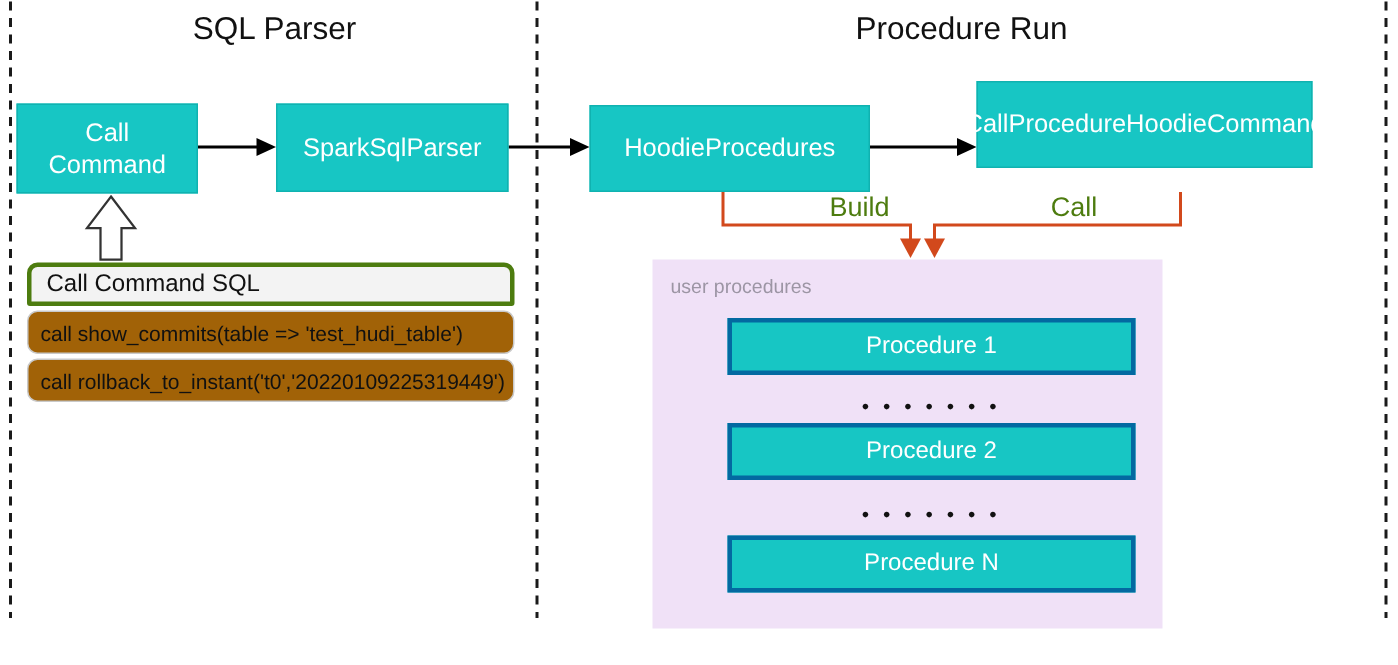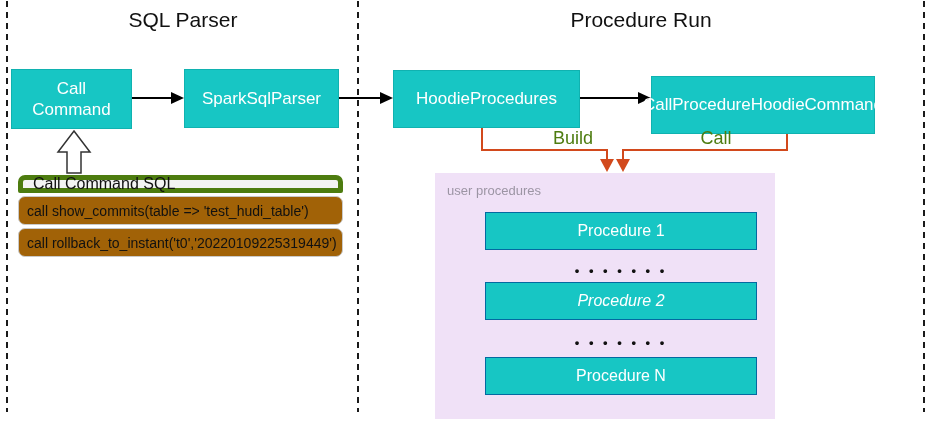--- a/index.html
+++ b/index.html
@@ -2,26 +2,26 @@
 <html><head>
 <meta charset="utf-8">
 <style>
   html,body{margin:0;padding:0;background:#fff;font-family:"Liberation Sans",sans-serif;}
   .canvas{position:relative;width:932px;height:443px;background:#ffffff;overflow:hidden;}
   .abs{position:absolute;}
   .section-title{font-size:21px;color:#111;text-align:center;transform:translateX(-50%);white-space:nowrap;}
   .node{background:#17c6c4;border:1px solid #10b2b0;color:#ffffff;display:flex;align-items:center;justify-content:center;text-align:center;font-size:17px;line-height:1.25;box-sizing:border-box;}
   .node.pre{white-space:pre-line;}
   .sql-panel{width:325px;}
-  .sql-header{background:#f3f3f3;border:5px solid #4d7c0f;border-radius:7px 7px 2px 2px;box-sizing:border-box;height:18px;display:flex;align-items:center;padding-left:10px;font-size:16px;color:#111;}
+  .sql-header{background:#f3f3f3;border:3px solid #4d7c0f;border-radius:7px 7px 2px 2px;box-sizing:border-box;height:29px;display:flex;align-items:center;padding-left:10px;font-size:16px;color:#111;}
   .sql-row{background:#a16207;border:1px solid #c9c9c9;border-radius:7px;box-sizing:border-box;height:29px;display:flex;align-items:center;padding-left:8px;font-size:14px;color:#111;margin-top:3px;white-space:nowrap;}
   .edge-label{font-size:18px;color:#4d7c0f;font-weight:400;transform:translateX(-50%);white-space:nowrap;}
   .proc-container{background:#f0e1f7;width:340px;height:246px;}
   .proc-label{position:absolute;left:12px;top:10px;font-size:13px;color:#9c95a4;}
-  .proc-box{position:absolute;left:50px;width:272px;height:38px;background:#17c6c4;border:1px solid #0369a1;color:#fff;display:flex;align-items:center;justify-content:center;font-size:16px;box-sizing:border-box;}
+  .proc-box{position:absolute;left:50px;width:272px;height:38px;background:#17c6c4;border:3px solid #0369a1;color:#fff;display:flex;align-items:center;justify-content:center;font-size:16px;box-sizing:border-box;}
   .dots-row{position:absolute;left:50px;width:272px;text-align:center;font-size:13px;font-weight:bold;letter-spacing:3px;color:#111;}
   svg.overlay{position:absolute;left:0;top:0;pointer-events:none;}
 </style>
 </head>
 <body>
 
 <div class="canvas">
 
   <svg class="overlay" width="932" height="443" viewBox="0 0 932 443">
 
@@ -55,33 +55,33 @@
     </g>
   </svg>
 
   <div class="abs section-title" style="left:641px;top:8px;">Procedure Run</div>
   <div class="abs section-title" style="left:183px;top:8px;">SQL Parser</div>
 
   <div class="abs node pre" style="left:11px;top:69px;width:121px;height:60px;">Call
 Command</div>
   <div class="abs node" style="left:393px;top:70px;width:187px;height:58px;">HoodieProcedures</div>
   <div class="abs node" style="left:184px;top:69px;width:155px;height:59px;">SparkSqlParser</div>
-  <div class="abs node" style="left:651px;top:76px;width:224px;height:58px;">CallProcedureHoodieCommand</div>
+  <div class="abs node" style="left:651px;top:54px;width:224px;height:58px;">CallProcedureHoodieCommand</div>
 
   <div class="abs sql-panel" style="left:18px;top:175px;">
     <div class="sql-header">Call Command SQL</div>
     <div class="sql-row">call show_commits(table =&gt; 'test_hudi_table')</div>
     <div class="sql-row">call rollback_to_instant('t0','20220109225319449')</div>
   </div>
 
   <div class="abs edge-label" style="left:573px;top:128px;">Build</div>
   <div class="abs edge-label" style="left:716px;top:128px;">Call</div>
 
   <div class="abs proc-container" style="left:435px;top:173px;">
     <div class="proc-label">user procedures</div>
     <div class="proc-box" style="top:39px;">Procedure 1</div>
     <div class="dots-row" style="top:90px;">• • • • • • •</div>
-    <div class="proc-box" style="top:109px;font-style:italic;">Procedure 2</div>
+    <div class="proc-box" style="top:109px;">Procedure 2</div>
     <div class="dots-row" style="top:162px;">• • • • • • •</div>
     <div class="proc-box" style="top:184px;">Procedure N</div>
   </div>
 
 </div>
 
 </body></html>

